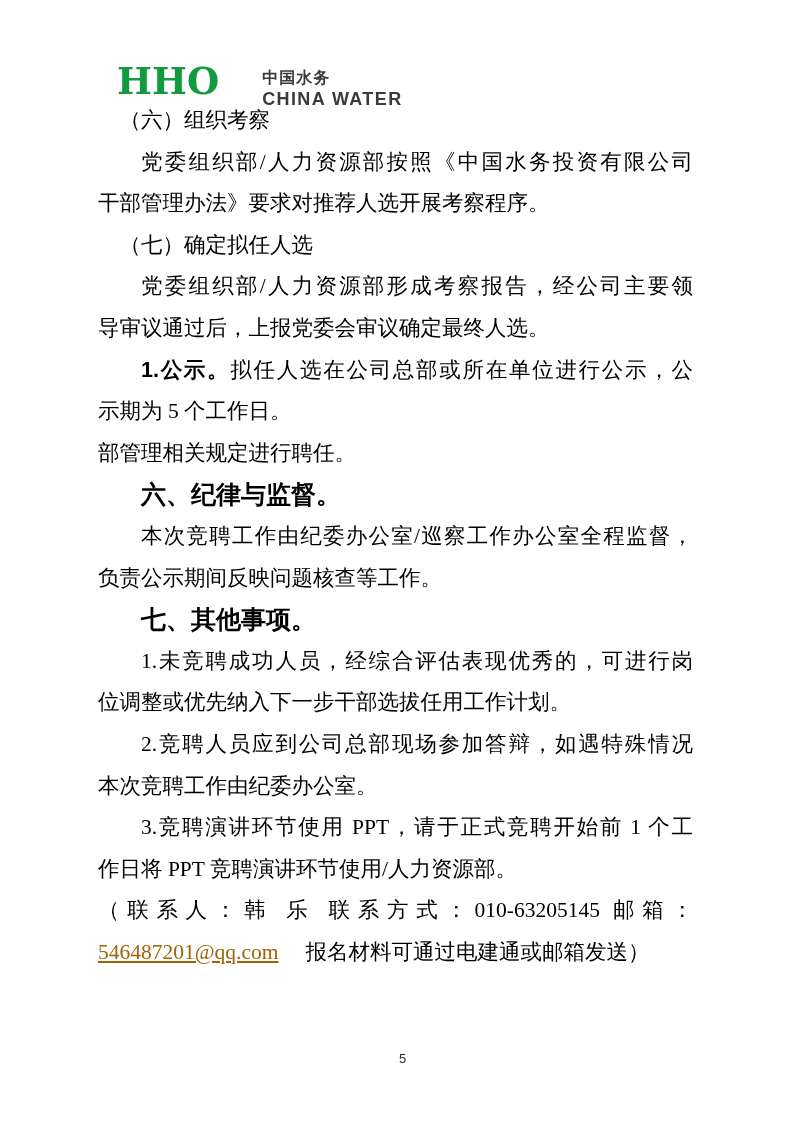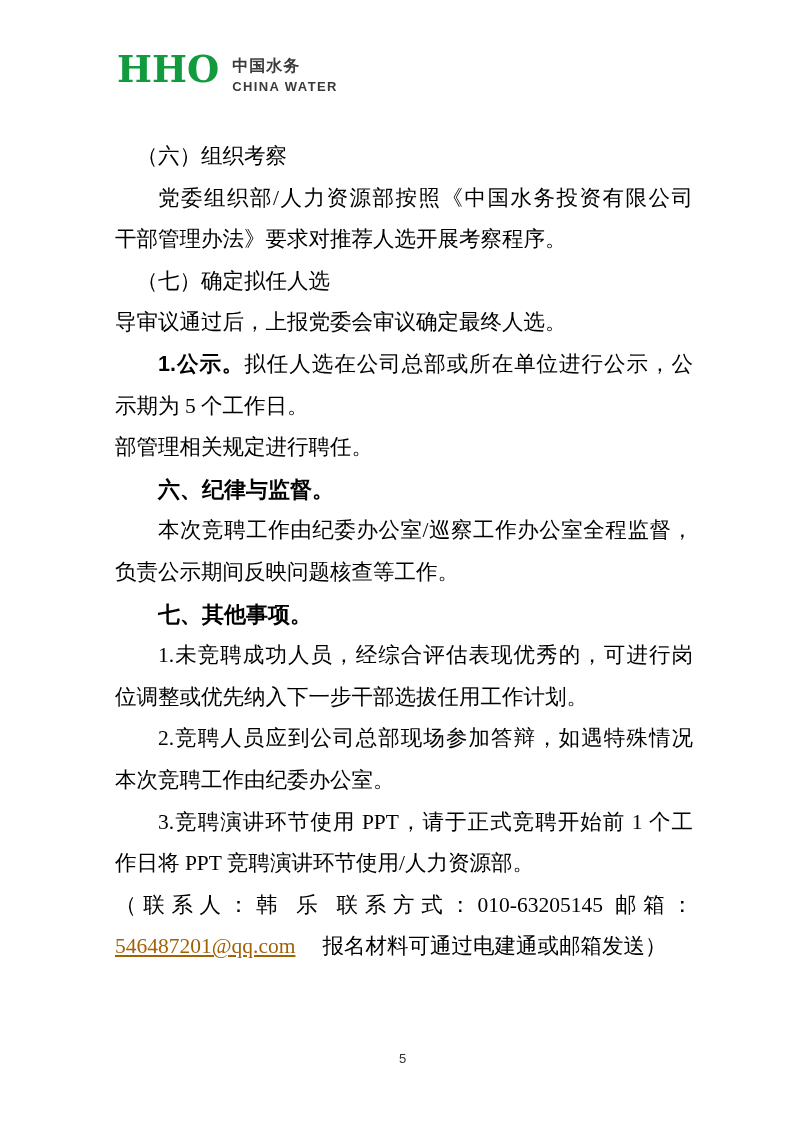--- a/index.html
+++ b/index.html
@@ -7,22 +7,22 @@
     position:relative;
     width:805px; height:1139px;
     background:#ffffff;
     overflow:hidden;
     font-family:"Liberation Serif", serif;
     color:#000000;
   }
 
   
   .logo {
-    position:absolute; top:46px; left:117px;
-    display:flex; align-items:flex-start;
+    position:absolute; top:58px; left:117px;
+    display:flex; align-items:flex-start;gap:30px;
   }
   .logo-acronym {
     font-family:"DejaVu Serif", serif;
     font-weight:700;
     font-size:37px;
     line-height:46px;
     color:#129B3E;
     letter-spacing:0px;
   }
   .logo-names { margin-left:13px; display:flex; flex-direction:column; }
@@ -31,48 +31,48 @@
     font-weight:700;
     font-size:16px;
     line-height:29px;
     margin-top:5px;
     color:#3A3A3A;
     letter-spacing:1px;
   }
   .logo-en {
     font-family:"Liberation Sans", sans-serif;
     font-weight:700;
-    font-size:13px;
+    font-size:18px;
     line-height:14px;
     color:#3A3A3A;
     letter-spacing:1.4px;
   }
 
   
   .content {
     position:absolute;
-    top:100px; left:115px; right:112px;margin-top:36px;
+    top:100px; left:98px; right:112px;
   }
   .line {
     font-size:21.5px;
     line-height:41.6px;
     height:41.6px;
     text-align:justify;
     text-align-last:left;
     white-space:normal;
     overflow:visible;
   }
   .line.fill { text-align-last:justify; }
   .line.ind1 { padding-left:21.5px; }
   .line.ind2 { padding-left:43px; }
   .hei, .lead {
     font-family:"Liberation Sans", sans-serif;
     font-weight:700;
   }
-  .hei { font-size:22px; }
+  .hei { font-size:25px; }
   .email-link {
     color:#a16207;
     text-decoration:underline;
     cursor:pointer;
   }
   .gap-left { margin-left:27px; }
 
   
   .page-number {
     position:absolute;
@@ -98,20 +98,21 @@
 
   <div class="content">
 
     <div class="line ind1"><span>（六）组织考察</span></div>
 
     <div class="line ind2 fill"><span>党委组织部/人力资源部按照《中国水务投资有限公司</span></div>
     <div class="line"><span>干部管理办法》要求对推荐人选开展考察程序。</span></div>
 
     <div class="line ind1"><span>（七）确定拟任人选</span></div>
 
+    <div class="line ind2 fill"><span>党委组织部/人力资源部形成考察报告，经公司主要领</span></div>
     <div class="line"><span>导审议通过后，上报党委会审议确定最终人选。</span></div>
 
     <div class="line ind2 fill"><span class="lead">1.公示。</span><span>拟任人选在公司总部或所在单位进行公示，公</span></div>
     <div class="line"><span>示期为 5 个工作日。</span></div>
 
     <div class="line"><span>部管理相关规定进行聘任。</span></div>
 
     <div class="line ind2"><span class="hei">六、纪律与监督。</span></div>
 
     <div class="line ind2 fill"><span>本次竞聘工作由纪委办公室/巡察工作办公室全程监督，</span></div>

